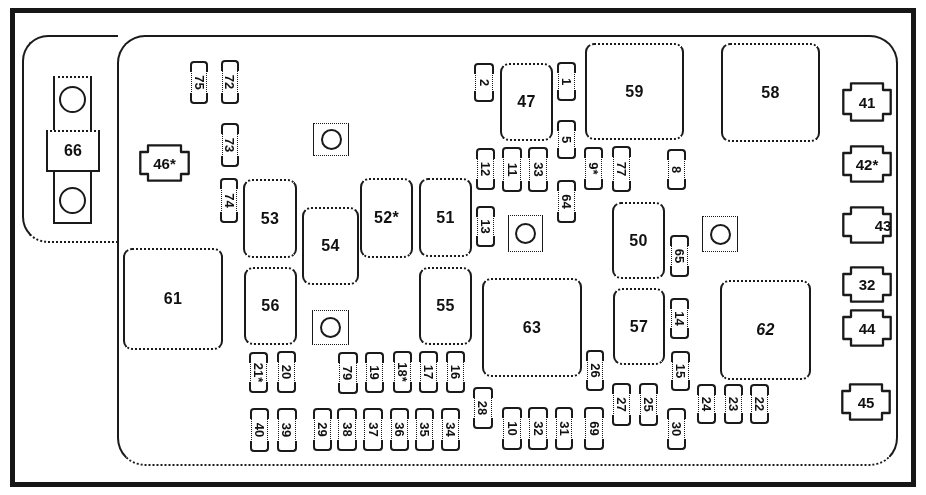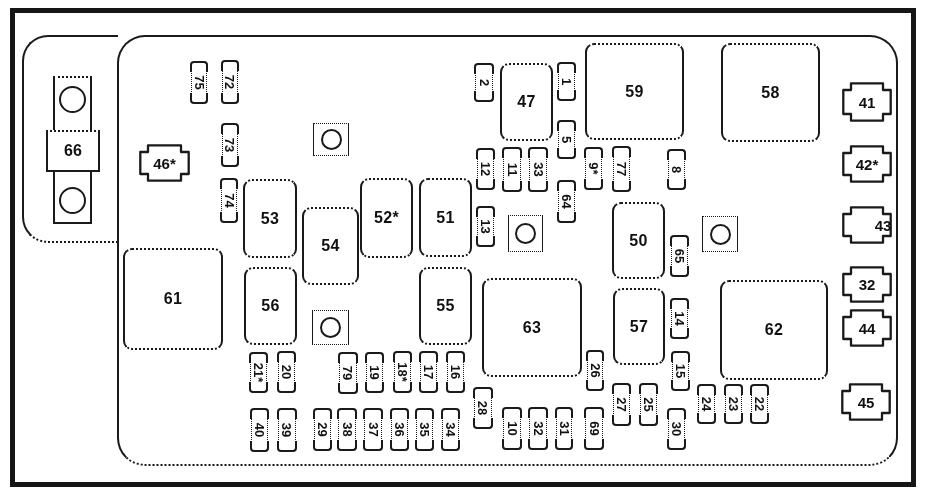--- a/index.html
+++ b/index.html
@@ -85,21 +85,21 @@
       </div>
       <div class="box" style="left: 419px; top: 267px; width: 53px; height: 78px;">
         <span class="lbl">55</span>
       </div>
       <div class="box" style="left: 482px; top: 278px; width: 100px; height: 99px;">
         <span class="lbl">63</span>
       </div>
       <div class="box" style="left: 613px; top: 288px; width: 52px; height: 77px;">
         <span class="lbl">57</span>
       </div>
-      <div class="box" style="left: 720px; top: 280px; width: 108px; height: 100px;">
+      <div class="box" style="left: 720px; top: 280px; width: 91px; height: 100px; font-style: italic;">
         <span class="lbl">62</span>
       </div>
       <div class="fuse" style="left: 190px; top: 61px; width: 18px; height: 43px;">
         <div class="mid"></div>
         <span class="vlbl">75</span>
       </div>
       <div class="fuse" style="left: 221px; top: 60px; width: 18px; height: 44px;">
         <div class="mid"></div>
         <span class="vlbl">72</span>
       </div>

